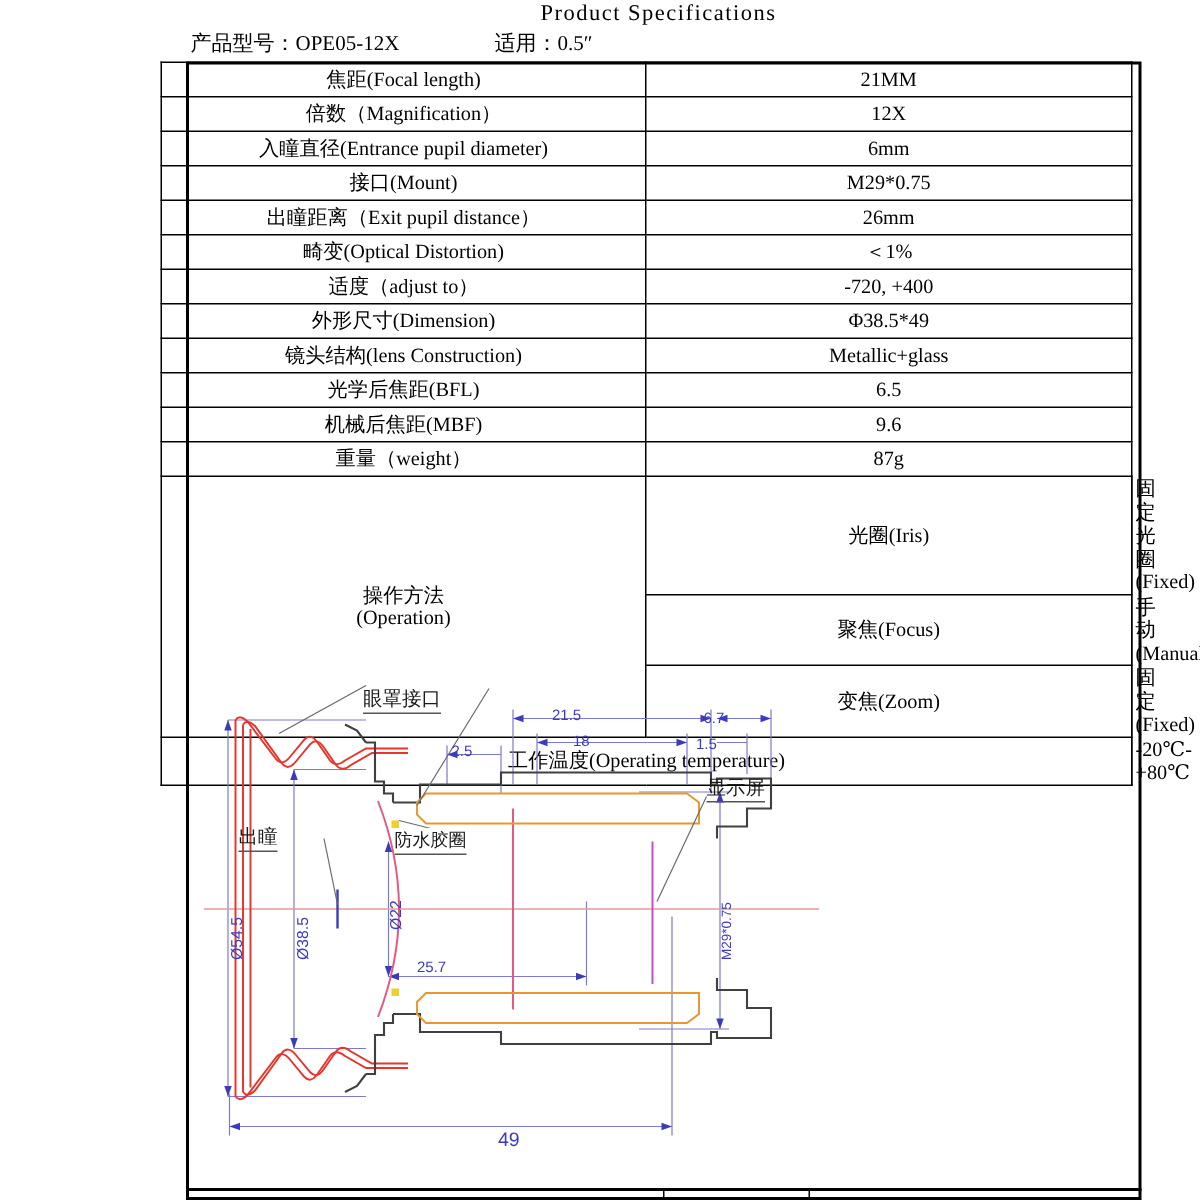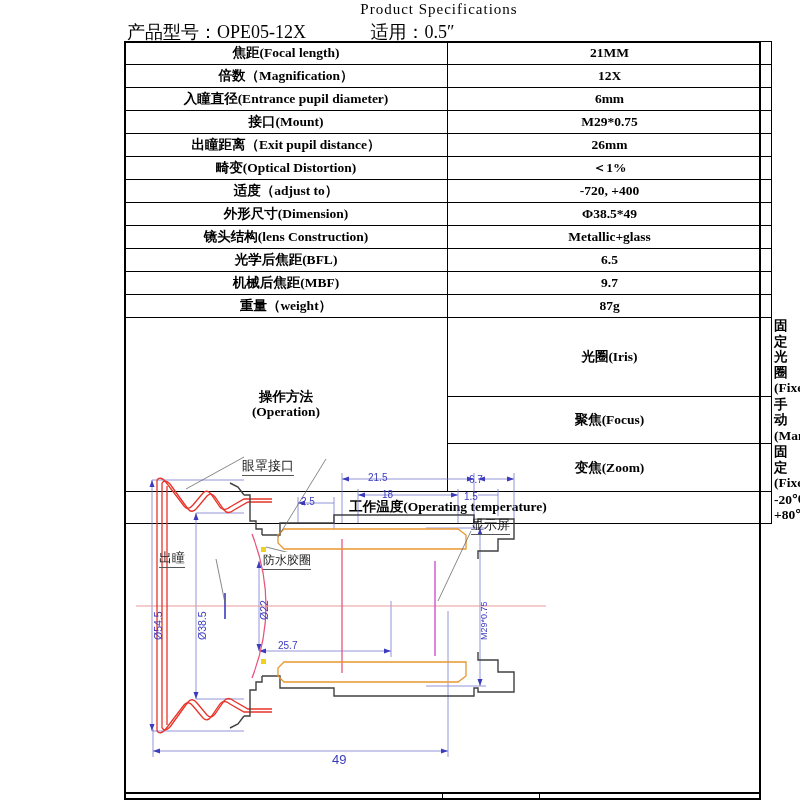--- a/index.html
+++ b/index.html
@@ -14,34 +14,34 @@
   #page{position:absolute;left:0;top:0;width:800px;height:716px;margin-left:39px;}
 
   
   .doc-title{
     position:absolute;left:0;top:1px;width:800px;
     text-align:center;font-size:15px;letter-spacing:1px;
     font-family:"Liberation Serif",serif;
   }
   .model-line{
     position:absolute;left:88px;top:20px;width:640px;height:20px;
-    font-size:18px;white-space:nowrap;
+    font-size:14px;white-space:nowrap;
   }
   .model-line .applic{margin-left:60px;}
 
   
   .frame{
     position:absolute;left:85px;top:41px;width:637px;height:759px;
     border:2px solid #000;box-sizing:border-box;
   }
 
   
   .spec-table{
-    position:absolute;left:85px;top:41px;width:637px;
-    border-collapse:collapse;table-layout:fixed;font-weight:bold;
+    position:absolute;left:68px;top:41px;width:637px;
+    border-collapse:collapse;table-layout:fixed;
   }
   .spec-table td{
     border:1.6px solid #000;
     height:22px;
     font-size:13.5px;
     text-align:center;
     vertical-align:middle;
     padding:0 2px;
     line-height:1.15;
   }
@@ -158,21 +158,21 @@
       <tr>
         <td class="c-label">镜头结构(lens Construction)</td>
         <td class="c-value">Metallic+glass</td>
       </tr>
       <tr>
         <td class="c-label">光学后焦距(BFL)</td>
         <td class="c-value">6.5</td>
       </tr>
       <tr>
         <td class="c-label">机械后焦距(MBF)</td>
-        <td class="c-value">9.7</td>
+        <td class="c-value">9.6</td>
       </tr>
       <tr>
         <td class="c-label">重量（weight）</td>
         <td class="c-value">87g</td>
       </tr>
 
       <tr>
         <td class="op-head op-title" rowspan="3">
           <div>操作方法</div>
           <div>(Operation)</div>

